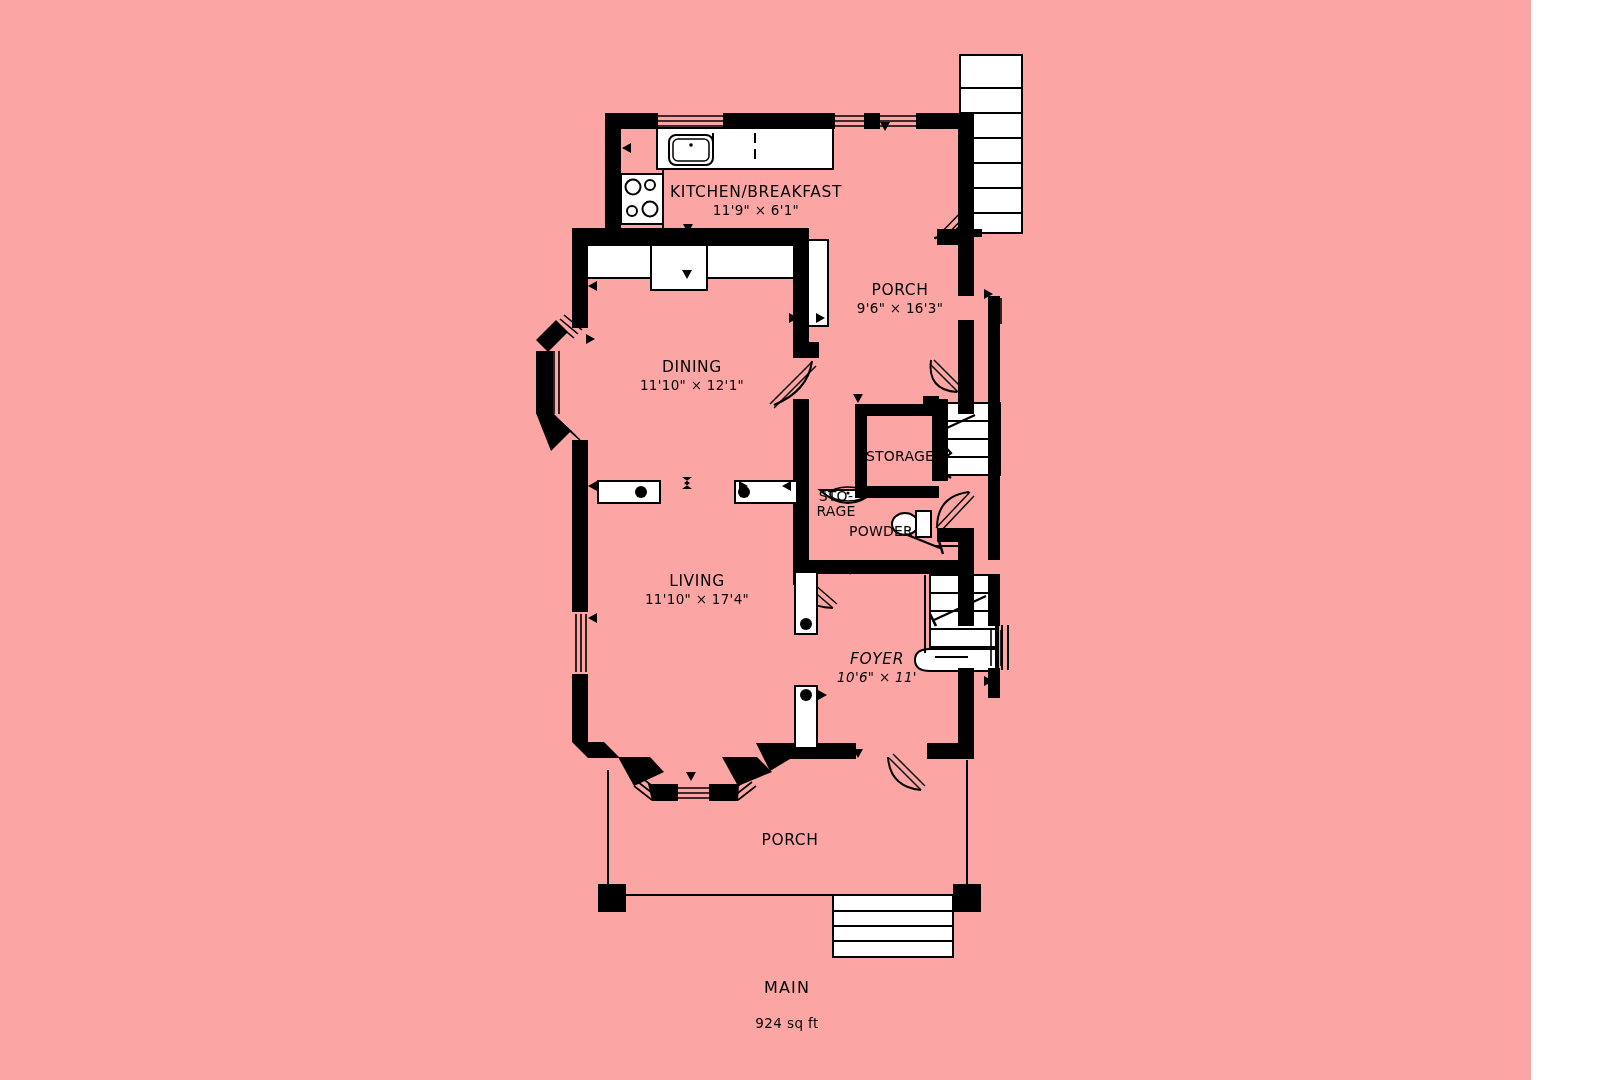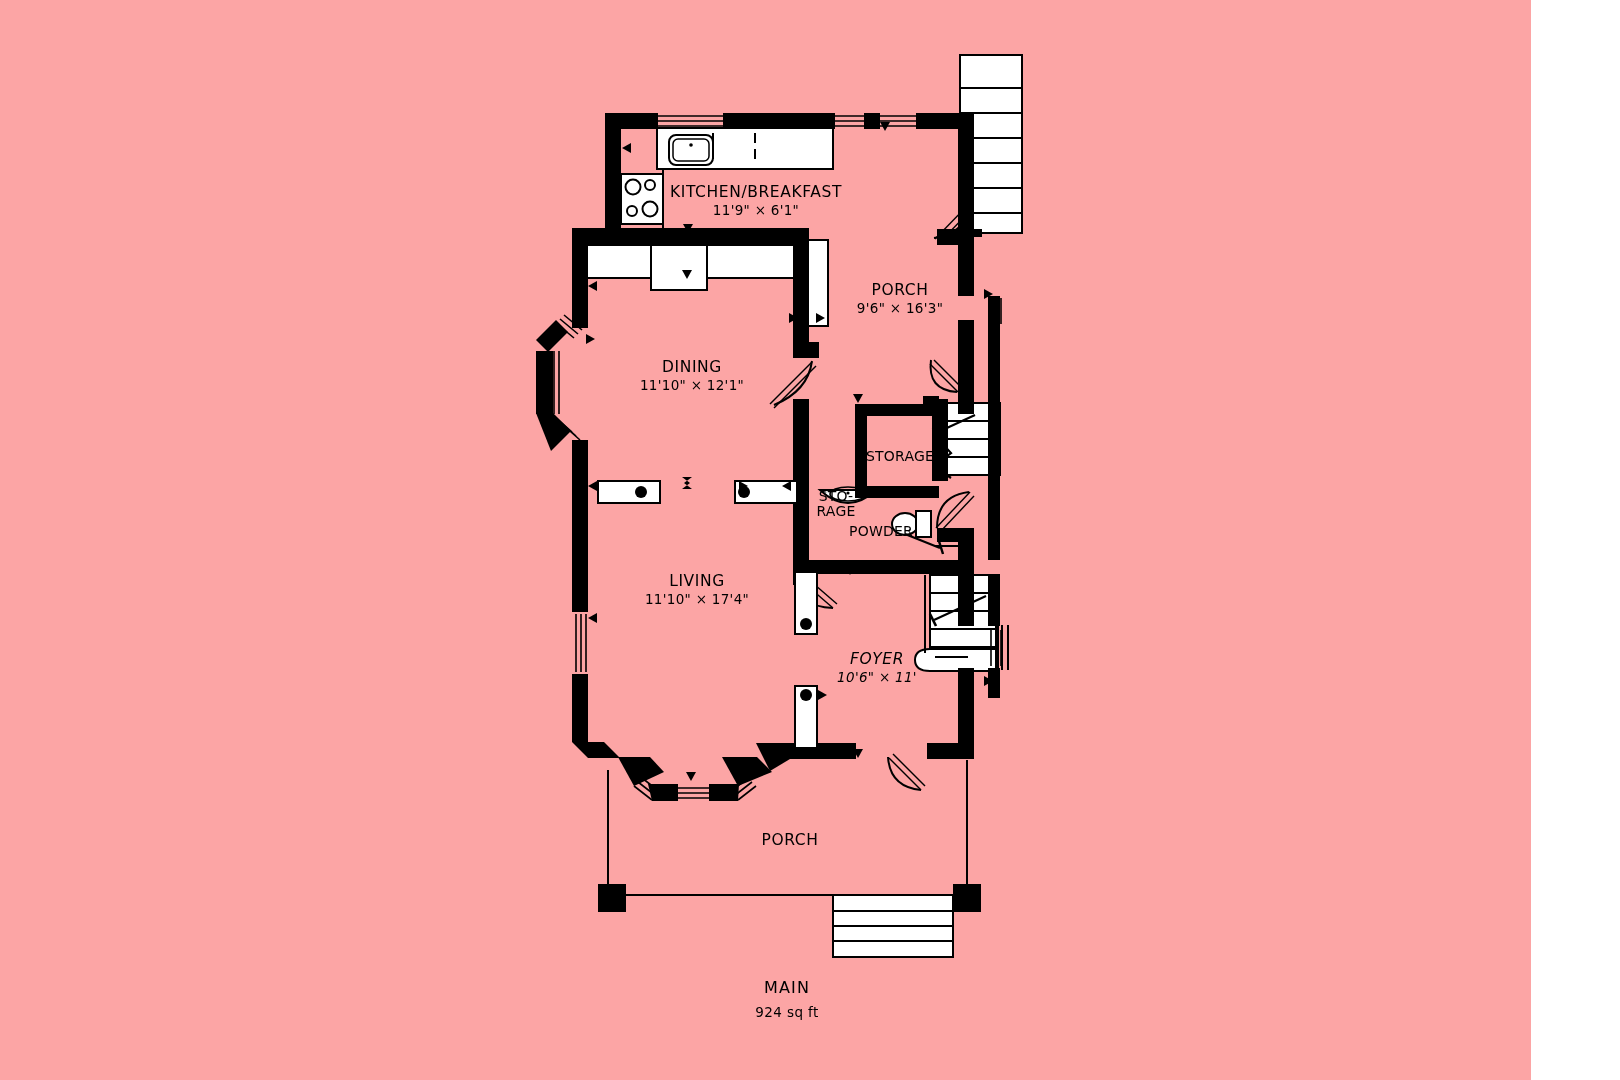--- a/index.html
+++ b/index.html
@@ -57,21 +57,21 @@
     color: #000;
     white-space: nowrap;
   }
   .footer-title {
     font-size: 16px;
     letter-spacing: 1.2px;
   }
   .footer-area {
     font-size: 13.5px;
     letter-spacing: 0.4px;
-    margin-top: 7px;
+    margin-top: 18px;
   }
 </style>
 </head>
 <body>
 
 <div id="plan-root">
 
   <svg id="plan-svg" viewBox="0 0 1620 1080" shape-rendering="geometricPrecision">
 
     <g fill="none" stroke="#000" stroke-width="2">

